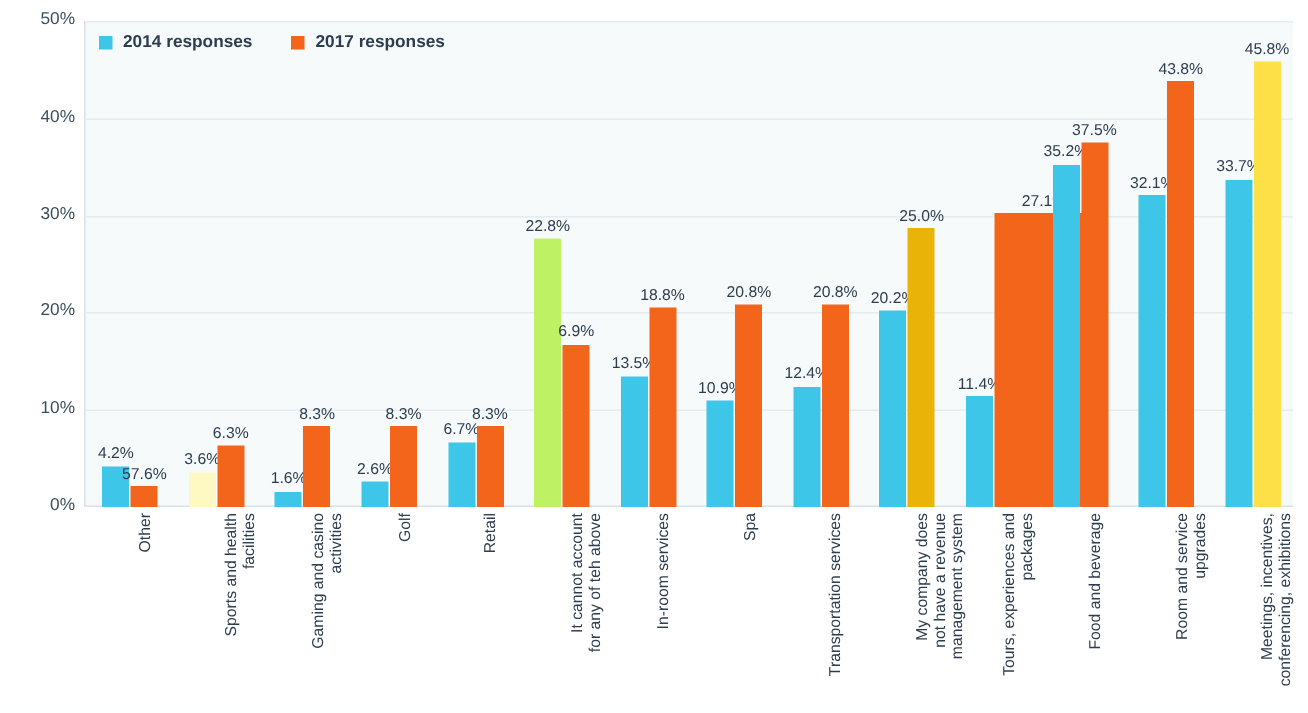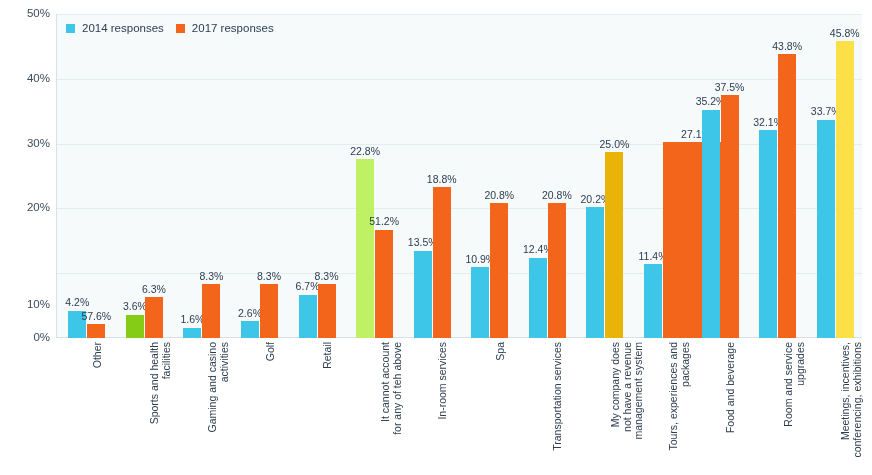--- a/index.html
+++ b/index.html
@@ -20,22 +20,23 @@
     background: #ffffff;
   }
 
   
   .legend {
     position: absolute;
     left: 66px;
     top: 23px;
     display: flex;
     align-items: center;
-    gap: 12px;
+    gap: 26px;
     z-index: 6;
+    font-weight: bold;
   }
   .legend-item {
     display: flex;
     align-items: center;
     gap: 7px;
   }
   .legend-swatch {
     width: 9px;
     height: 9px;
     display: block;
@@ -166,38 +167,38 @@
       <div class="gridline" style="top: 259.2px;"></div>
       <div class="gridline" style="top: 194.4px;"></div>
       <div class="gridline" style="top: 129.6px;"></div>
       <div class="gridline" style="top: 64.8px;"></div>
       <div class="gridline" style="top: 0px;"></div>
     </div>
   <div class="baseline"></div>
 
   <div class="y-axis" id="y-axis">
       <div class="y-tick" style="top: 324px;">0%</div>
-      <div class="y-tick" style="top: 259.2px; margin-top: 32px;">10%</div>
+      <div class="y-tick" style="top: 259.2px;">10%</div>
       <div class="y-tick" style="top: 194.4px;">20%</div>
       <div class="y-tick" style="top: 129.6px;">30%</div>
       <div class="y-tick" style="top: 64.8px;">40%</div>
       <div class="y-tick" style="top: 0px;">50%</div>
     </div>
 
   <div class="groups" id="groups">
       <div class="group" style="left: 12.2857px; width: 37px; margin-top: 32px;">
         <div class="bar b2014" style="height: 27.216px; background: rgb(62, 198, 232);">
           <span class="bar-value">4.2%</span>
         </div>
         <div class="bar b2017" style="height: 13.608px; background: rgb(244, 101, 28);">
           <span class="bar-value">57.6%</span>
         </div>
       </div>
       <div class="group" style="left: 69.8571px; width: 37px;">
-        <div class="bar b2014" style="height: 23.328px; background: #84cc16;">
+        <div class="bar b2014" style="height: 23.328px; background: #fef9c3;">
           <span class="bar-value">3.6%</span>
         </div>
         <div class="bar b2017" style="height: 40.824px; background: rgb(244, 101, 28);">
           <span class="bar-value">6.3%</span>
         </div>
       </div>
       <div class="group" style="left: 127.429px; width: 37px;">
         <div class="bar b2014" style="height: 10.368px; background: rgb(62, 198, 232);">
           <span class="bar-value">1.6%</span>
         </div>
@@ -219,28 +220,28 @@
         </div>
         <div class="bar b2017" style="height: 53.784px; background: rgb(244, 101, 28);">
           <span class="bar-value">8.3%</span>
         </div>
       </div>
       <div class="group" style="left: 300.143px; width: 37px;">
         <div class="bar b2014" style="height: 179px; background: #bef264;">
           <span class="bar-value">22.8%</span>
         </div>
         <div class="bar b2017" style="height: 108.216px; background: rgb(244, 101, 28);">
-          <span class="bar-value">51.2%</span>
+          <span class="bar-value">6.9%</span>
         </div>
       </div>
       <div class="group" style="left: 357.714px; width: 37px;">
         <div class="bar b2014" style="height: 87.48px; background: rgb(62, 198, 232);">
           <span class="bar-value">13.5%</span>
         </div>
-        <div class="bar b2017" style="height: 151px; background: rgb(244, 101, 28);">
+        <div class="bar b2017" style="height: 133px; background: rgb(244, 101, 28);">
           <span class="bar-value">18.8%</span>
         </div>
       </div>
       <div class="group" style="left: 415.286px; width: 37px;">
         <div class="bar b2014" style="height: 70.632px; background: rgb(62, 198, 232);">
           <span class="bar-value">10.9%</span>
         </div>
         <div class="bar b2017" style="height: 134.784px; background: rgb(244, 101, 28);">
           <span class="bar-value">20.8%</span>
         </div>

